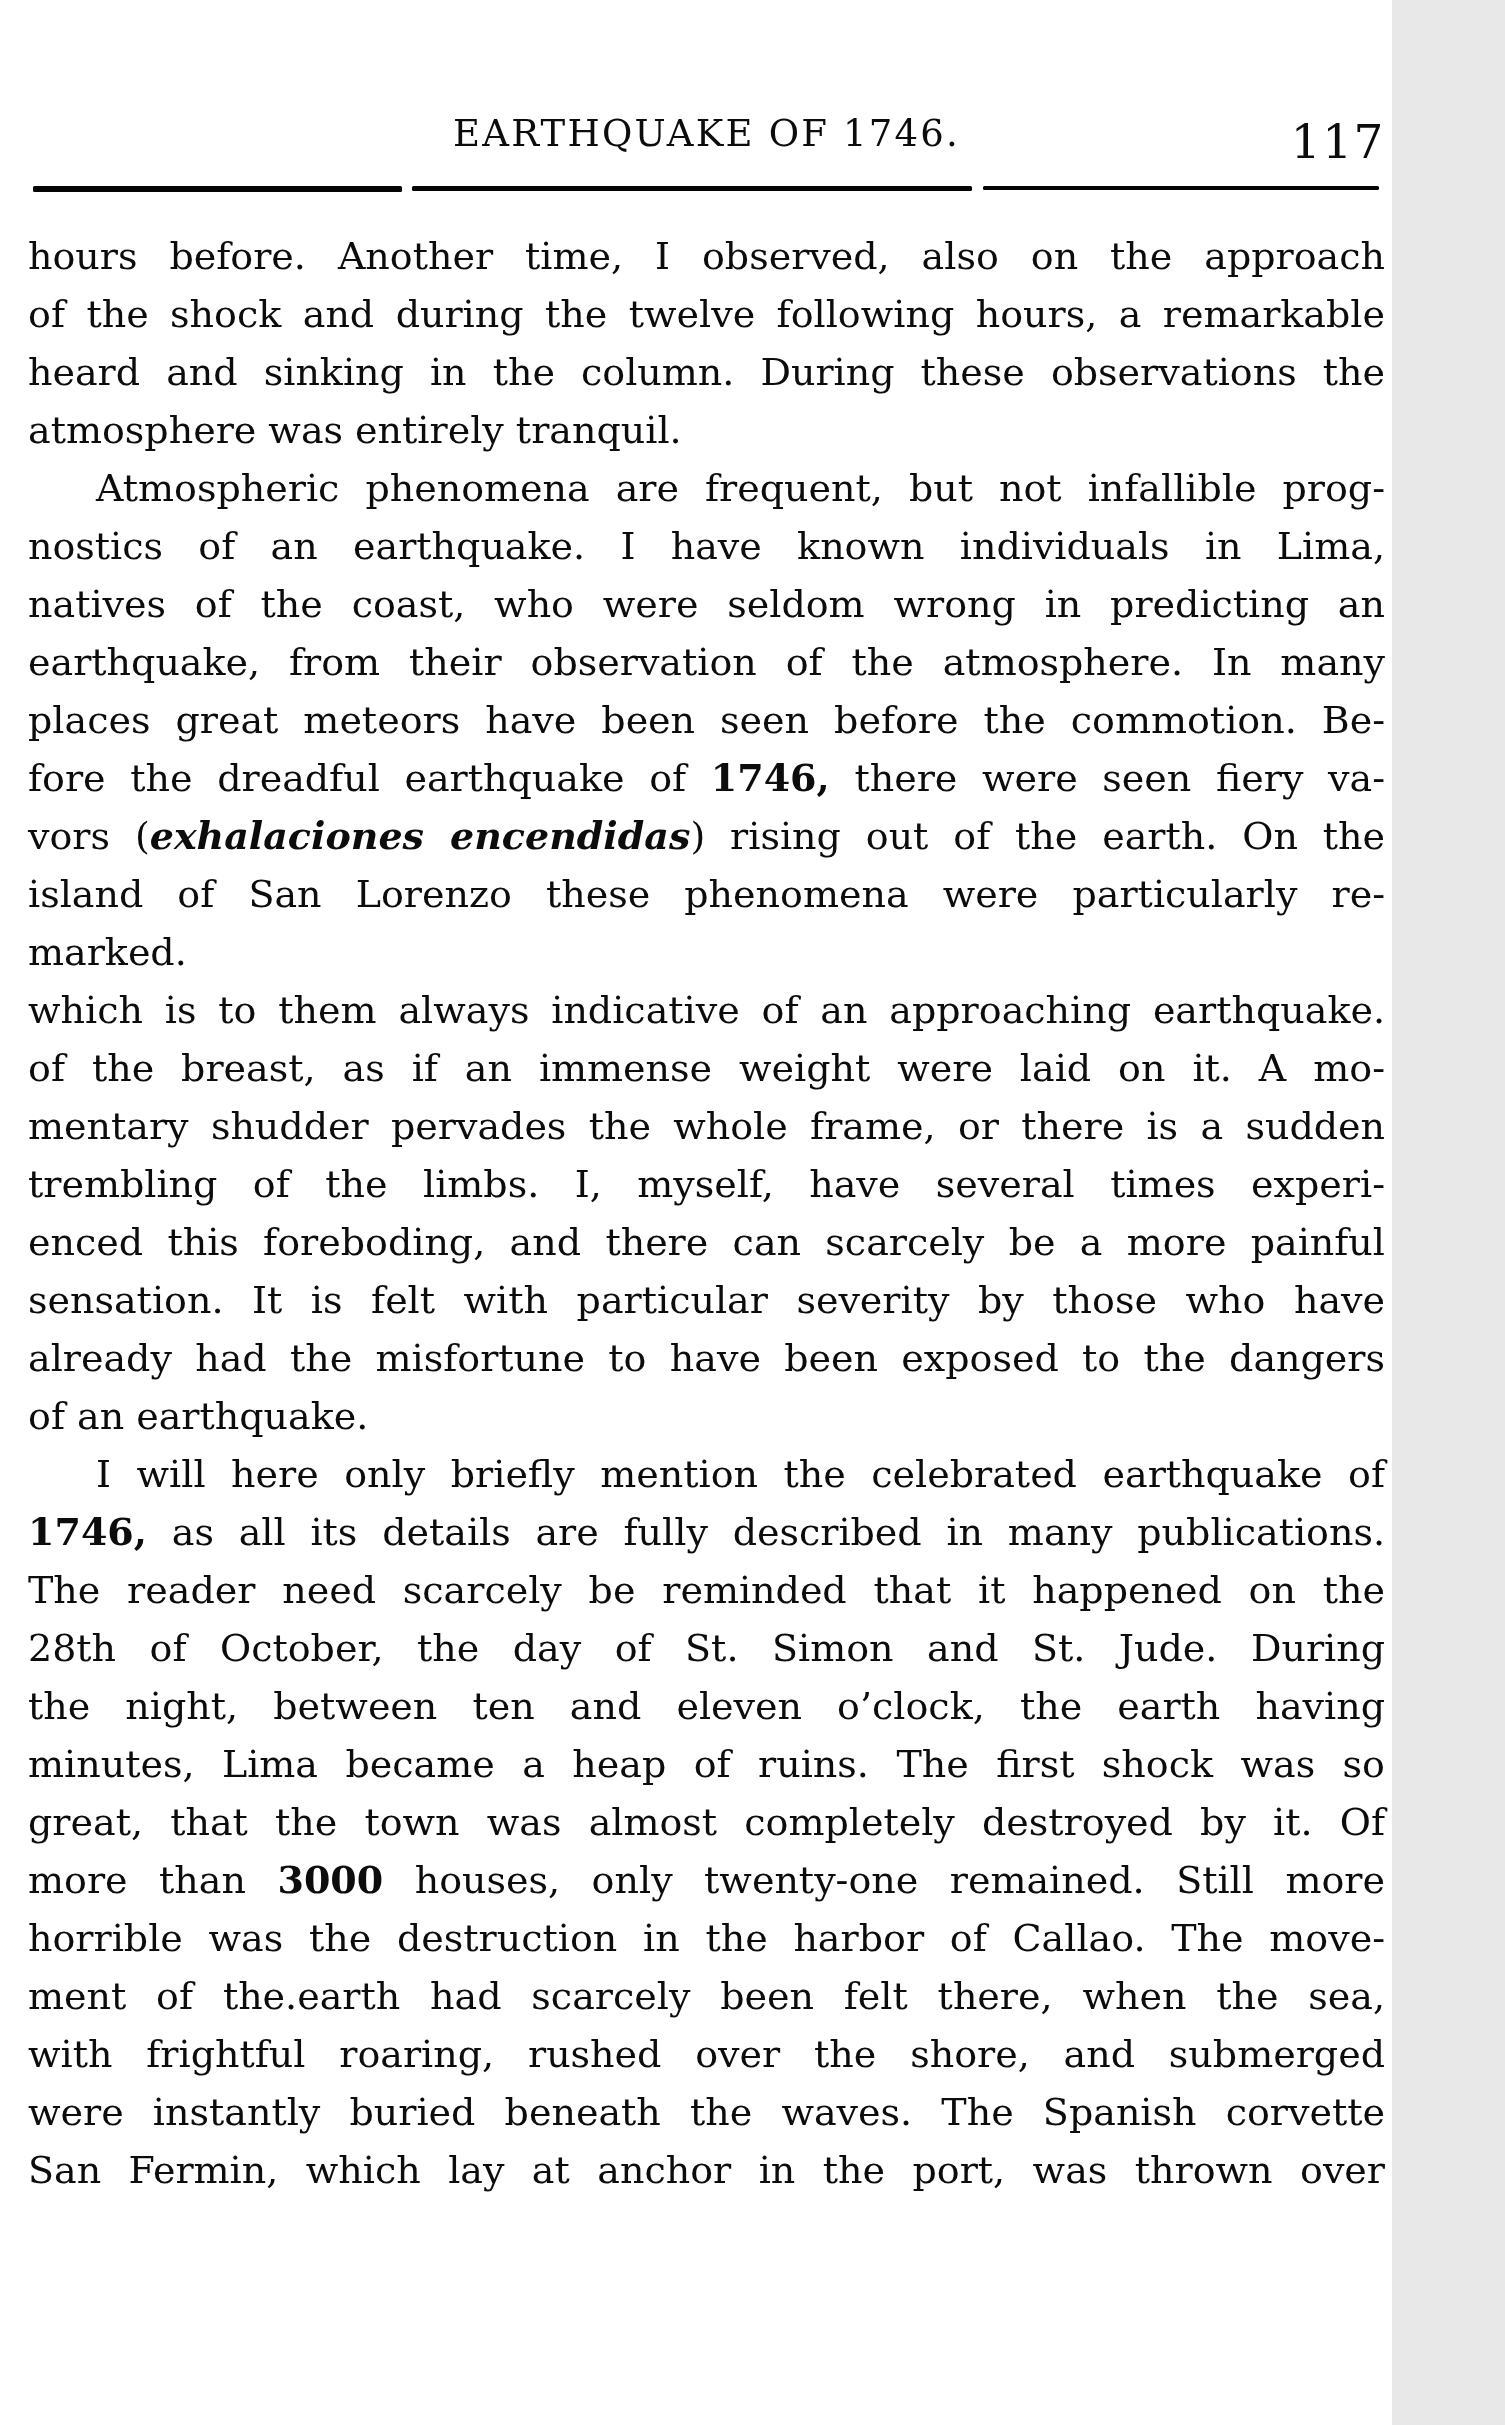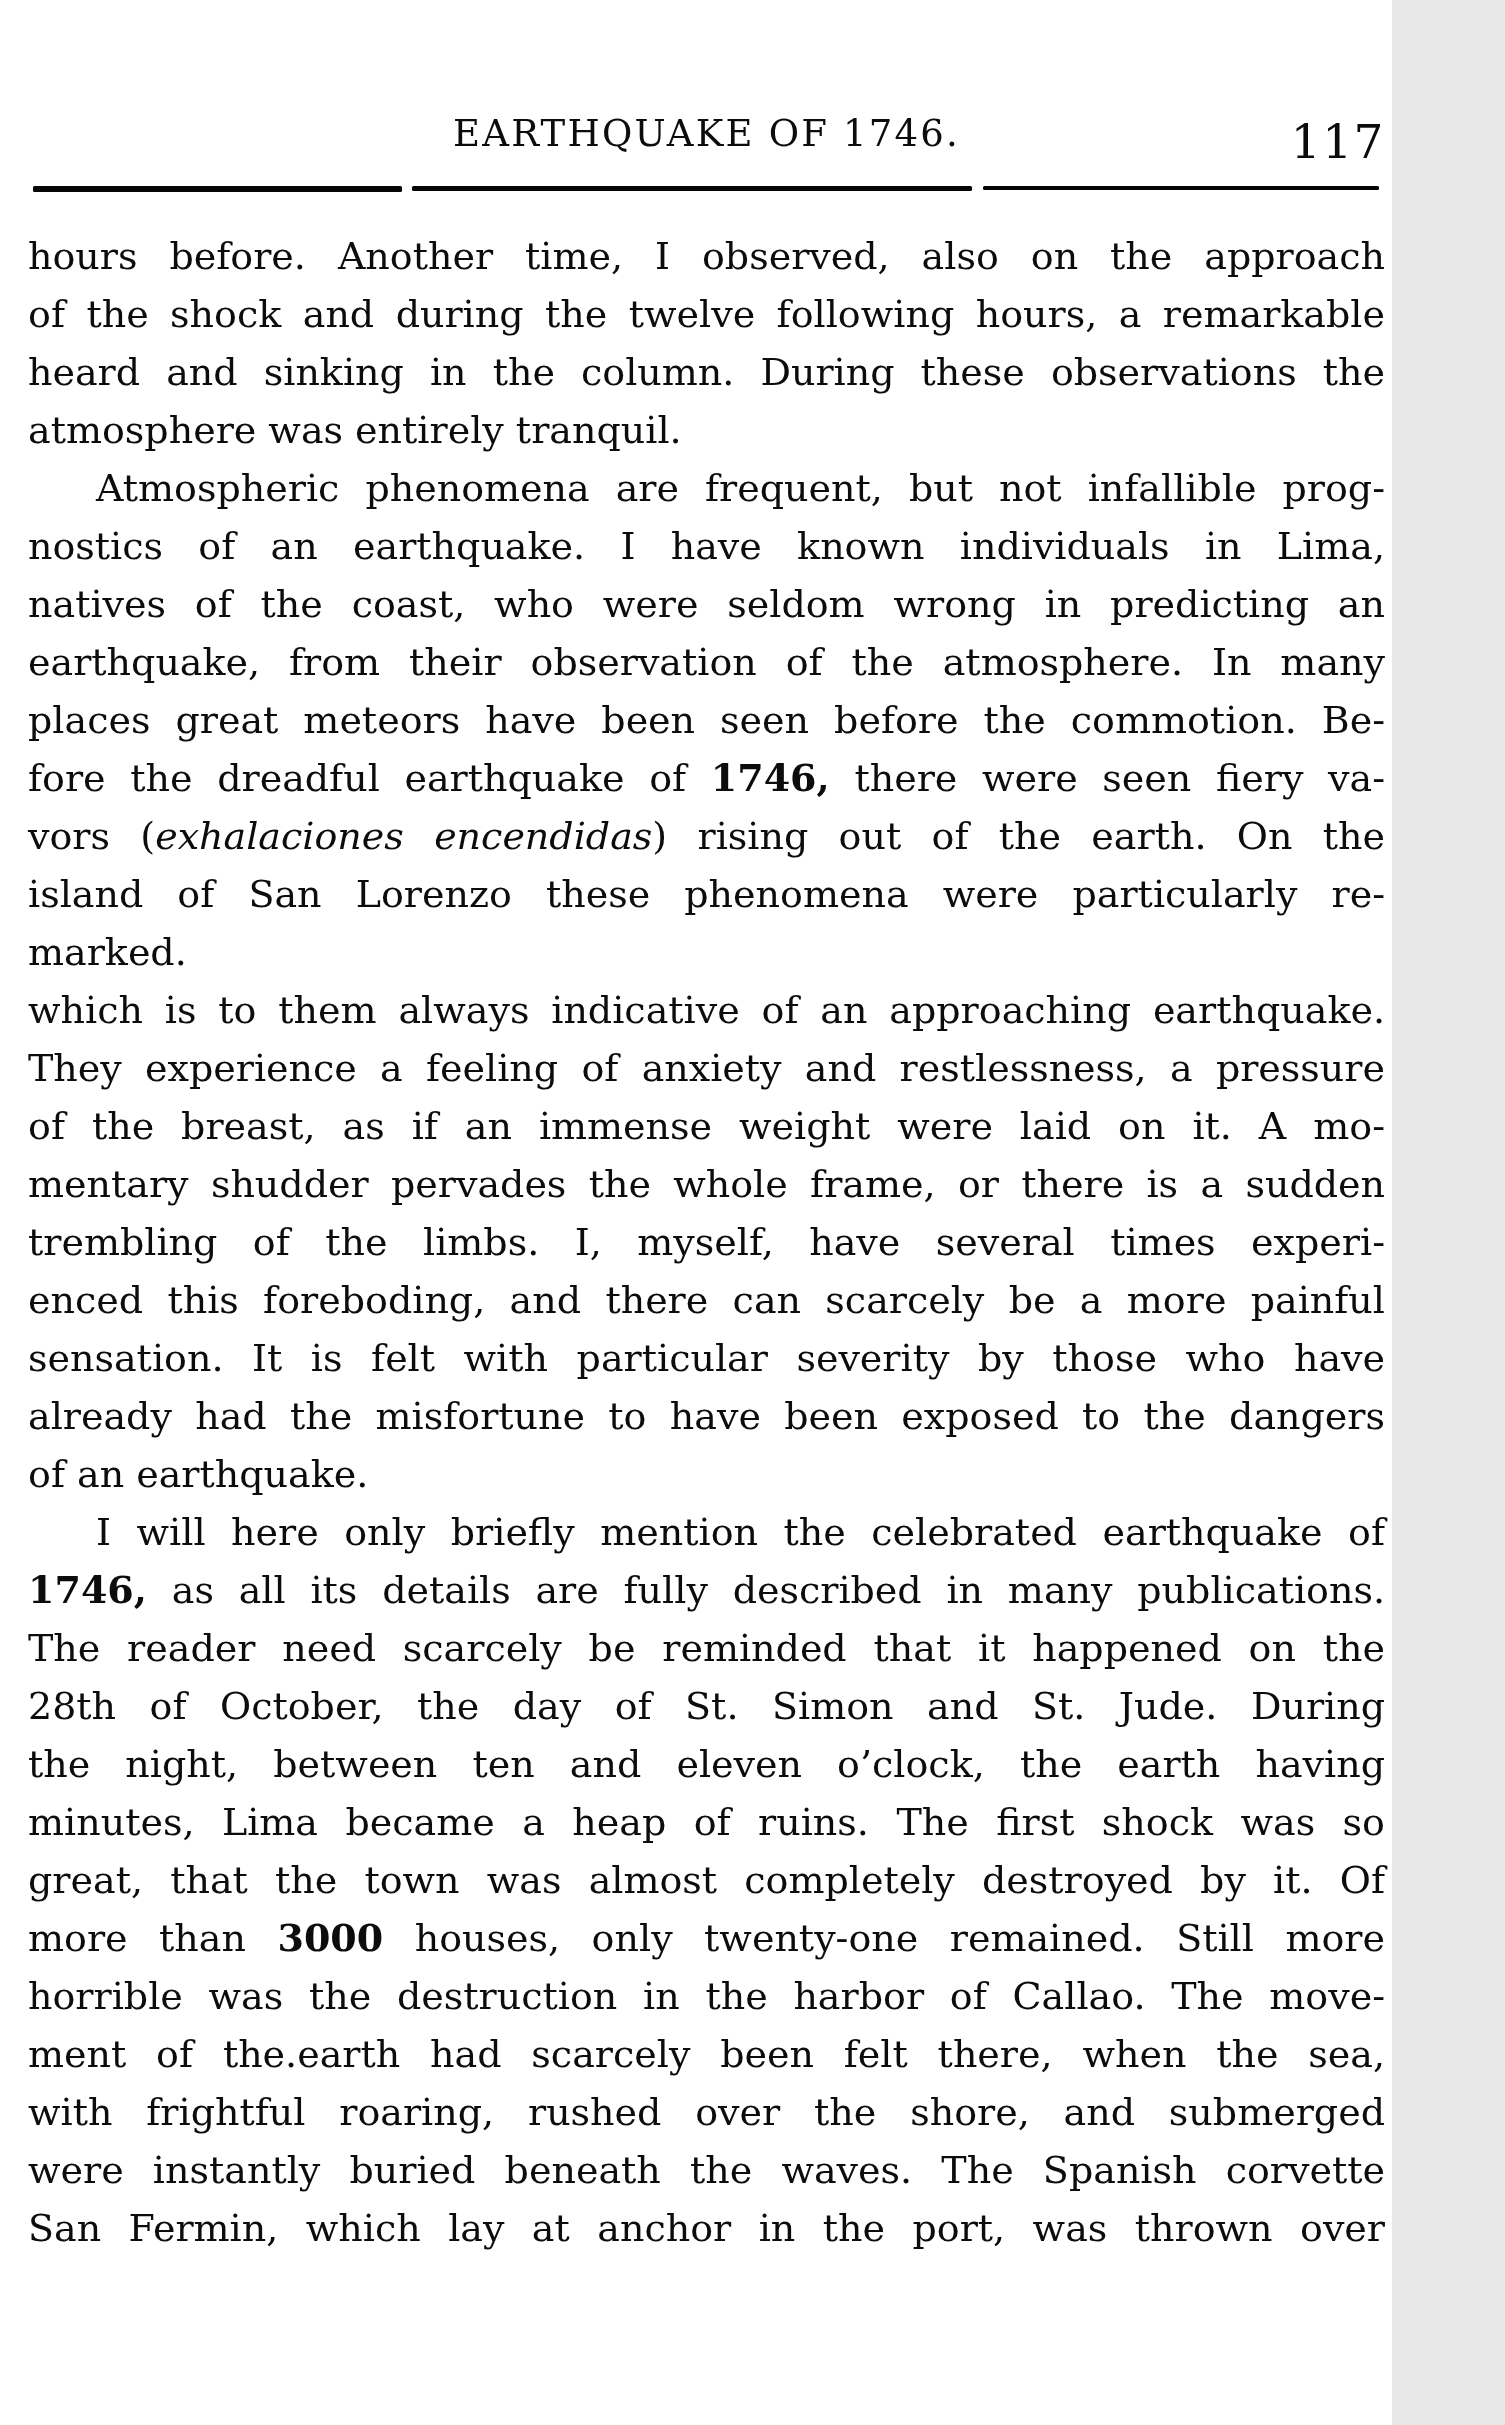--- a/index.html
+++ b/index.html
@@ -54,21 +54,21 @@
     font-size: 38px;
     line-height: 58px;
   }
   .line {
     text-align: justify;
     text-align-last: justify;
     height: 58px;
   }
   .line.indent { text-indent: 68px; }
   .line.end { text-align-last: left; }
-  .it { font-style: italic; }
+  .it { font-style: italic; font-weight: bold; }
   .bd { font-weight: bold; }
 </style>
 </head>
 <body>
 
 <div class="page">
 
   <div class="header">
     <span class="running-title">EARTHQUAKE OF 1746.</span>
     <span class="page-number">117</span>
@@ -88,21 +88,20 @@
       <div class="line indent"><span>Atmospheric phenomena are frequent, but not infallible prog-</span></div>
       <div class="line"><span>nostics of an earthquake. I have known individuals in Lima,</span></div>
       <div class="line"><span>natives of the coast, who were seldom wrong in predicting an</span></div>
       <div class="line"><span>earthquake, from their observation of the atmosphere. In many</span></div>
       <div class="line"><span>places great meteors have been seen before the commotion. Be-</span></div>
       <div class="line"><span>fore the dreadful earthquake of </span><span class="bd">1746,</span><span> there were seen fiery va-</span></div>
       <div class="line"><span>vors (</span><span class="it">exhalaciones encendidas</span><span>) rising out of the earth. On the</span></div>
       <div class="line"><span>island of San Lorenzo these phenomena were particularly re-</span></div>
       <div class="line end"><span>marked.</span></div>
       <div class="line"><span>which is to them always indicative of an approaching earthquake.</span></div>
-      <div class="line"><span>They experience a feeling of anxiety and restlessness, a pressure</span></div>
       <div class="line"><span>of the breast, as if an immense weight were laid on it. A mo-</span></div>
       <div class="line"><span>mentary shudder pervades the whole frame, or there is a sudden</span></div>
       <div class="line"><span>trembling of the limbs. I, myself, have several times experi-</span></div>
       <div class="line"><span>enced this foreboding, and there can scarcely be a more painful</span></div>
       <div class="line"><span>sensation. It is felt with particular severity by those who have</span></div>
       <div class="line"><span>already had the misfortune to have been exposed to the dangers</span></div>
       <div class="line end"><span>of an earthquake.</span></div>
       <div class="line indent"><span>I will here only briefly mention the celebrated earthquake of</span></div>
       <div class="line"><span class="bd">1746,</span><span> as all its details are fully described in many publications.</span></div>
       <div class="line"><span>The reader need scarcely be reminded that it happened on the</span></div>

